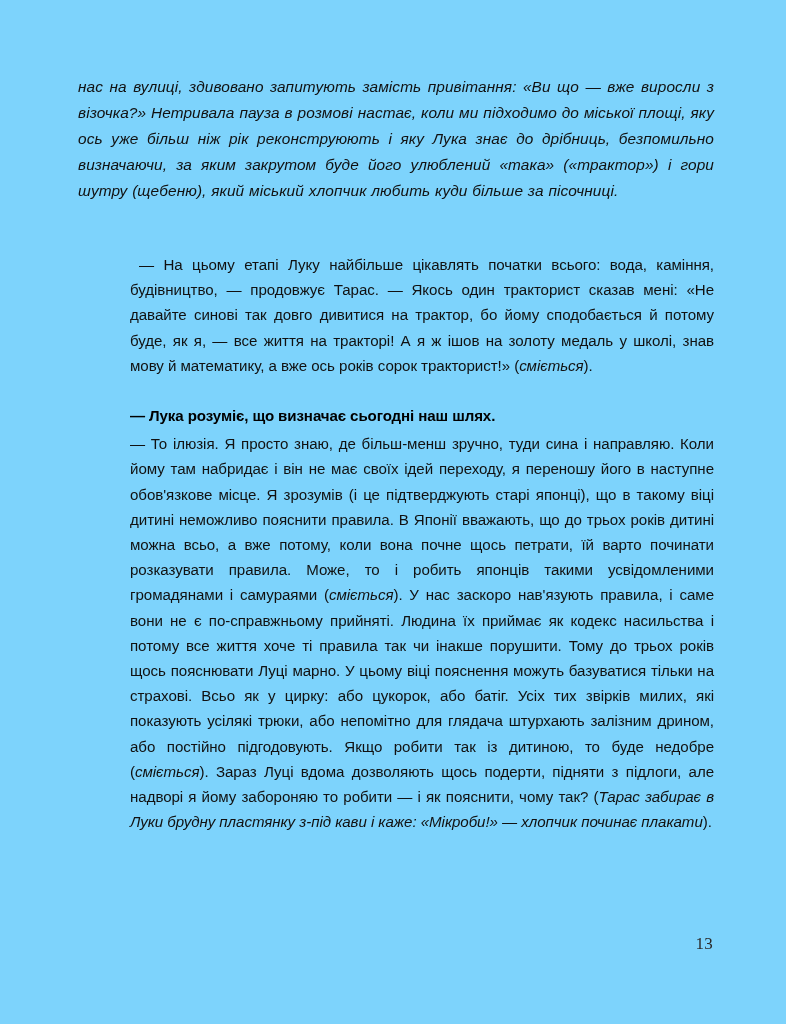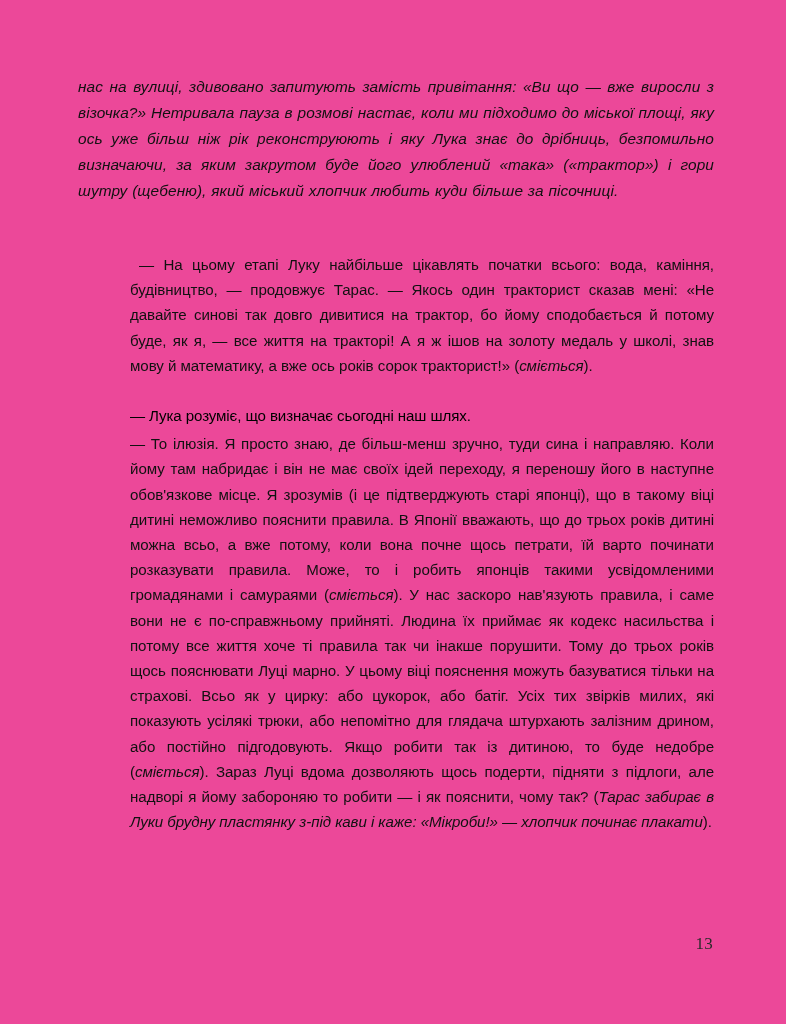--- a/index.html
+++ b/index.html
@@ -11,21 +11,21 @@
   body {
     font-family: "Liberation Sans", "DejaVu Sans", sans-serif;
     color: #111111;
     -webkit-font-smoothing: antialiased;
   }
 
   .page {
     position: relative;
     width: 786px;
     height: 1024px;
-    background: #ec4899;
+    background: #7dd3fc;
     overflow: hidden;
     box-sizing: border-box;
   }
 
   
   .lead-block {
     position: absolute;
     left: 78px;
     top: 74px;
     width: 636px;
@@ -63,21 +63,21 @@
 
   .body-para.indent {
     text-indent: 9px;
   }
 
   .q-line {
     margin: 0;
     margin-top: 25px;
     font-size: 15.1px;
     line-height: 25.2px;
-    font-weight: normal;
+    font-weight: bold;
     text-align: left;
     color: #000000;
     letter-spacing: -0.1px;
   }
 
   .q-line + .body-para {
     margin-top: 3px;
   }
 
   .ital {

